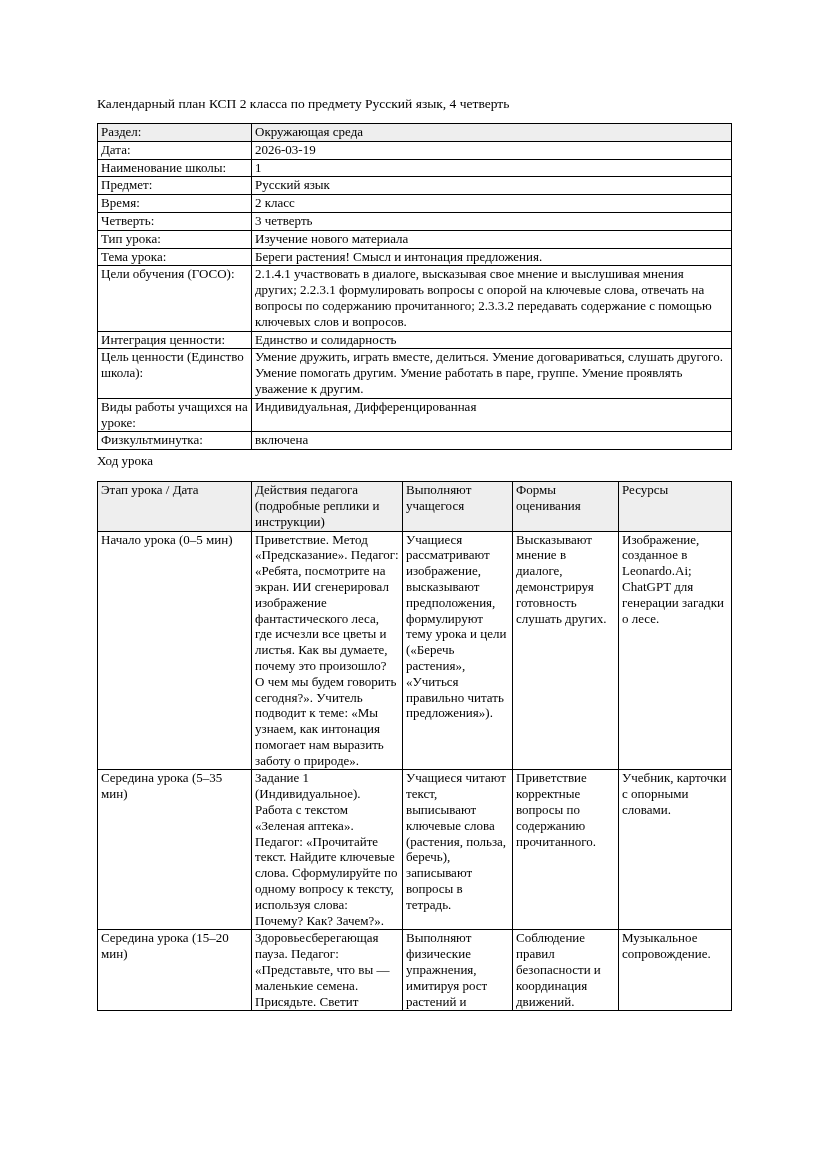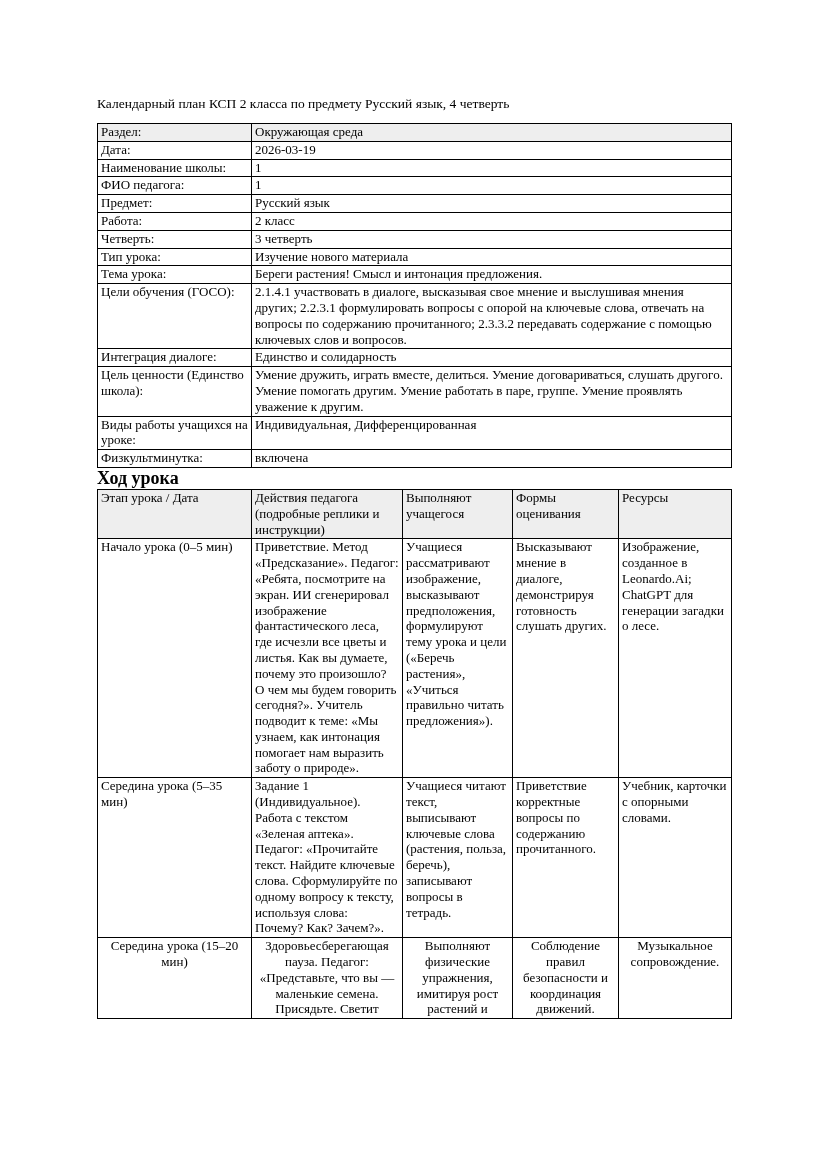--- a/index.html
+++ b/index.html
@@ -44,29 +44,28 @@
     background: #eeeeee;
   }
   .info-table col.c-label  { width: 154px; }
   .info-table col.c-value  { width: 480px; }
   .lesson-table col.c-stage      { width: 154px; }
   .lesson-table col.c-teacher    { width: 151px; }
   .lesson-table col.c-student    { width: 110px; }
   .lesson-table col.c-assessment { width: 106px; }
   .lesson-table col.c-resources  { width: 113px; }
   .section-heading {
-    margin: 3px 0 3px 0;
+    margin: 3px 0 13px 0;
     line-height: 15px;
-    font-weight: bold;
-    font-size: 18px;
+    font-weight: normal;
+    font-size: 13px;
   }
   .clip {
     max-height: 79px;
     overflow: hidden;
-    text-align: center;
   }
 </style>
 </head>
 <body>
 
 <div class="page">
 
   <p class="doc-title">Календарный план КСП 2 класса по предмету Русский язык, 4 четверть</p>
 
   <table class="info-table">
@@ -81,49 +80,45 @@
       </tr>
       <tr>
         <td>Дата:</td>
         <td>2026-03-19</td>
       </tr>
       <tr>
         <td>Наименование школы:</td>
         <td>1</td>
       </tr>
       <tr>
-        <td>ФИО педагога:</td>
-        <td>1</td>
-      </tr>
-      <tr>
         <td>Предмет:</td>
         <td>Русский язык</td>
       </tr>
       <tr>
-        <td>Работа:</td>
+        <td>Время:</td>
         <td>2 класс</td>
       </tr>
       <tr>
         <td>Четверть:</td>
         <td>3 четверть</td>
       </tr>
       <tr>
         <td>Тип урока:</td>
         <td>Изучение нового материала</td>
       </tr>
       <tr>
         <td>Тема урока:</td>
         <td>Береги растения! Смысл и интонация предложения.</td>
       </tr>
       <tr>
         <td>Цели обучения (ГОСО):</td>
         <td>2.1.4.1 участвовать в диалоге, высказывая свое мнение и выслушивая мнения других; 2.2.3.1 формулировать вопросы с опорой на ключевые слова, отвечать на вопросы по содержанию прочитанного; 2.3.3.2 передавать содержание с помощью ключевых слов и вопросов.</td>
       </tr>
       <tr>
-        <td>Интеграция диалоге:</td>
+        <td>Интеграция ценности:</td>
         <td>Единство и солидарность</td>
       </tr>
       <tr>
         <td>Цель ценности (Единство школа):</td>
         <td>Умение дружить, играть вместе, делиться. Умение договариваться, слушать другого. Умение помогать другим. Умение работать в паре, группе. Умение проявлять уважение к другим.</td>
       </tr>
       <tr>
         <td>Виды работы учащихся на уроке:</td>
         <td>Индивидуальная, Дифференцированная</td>
       </tr>

